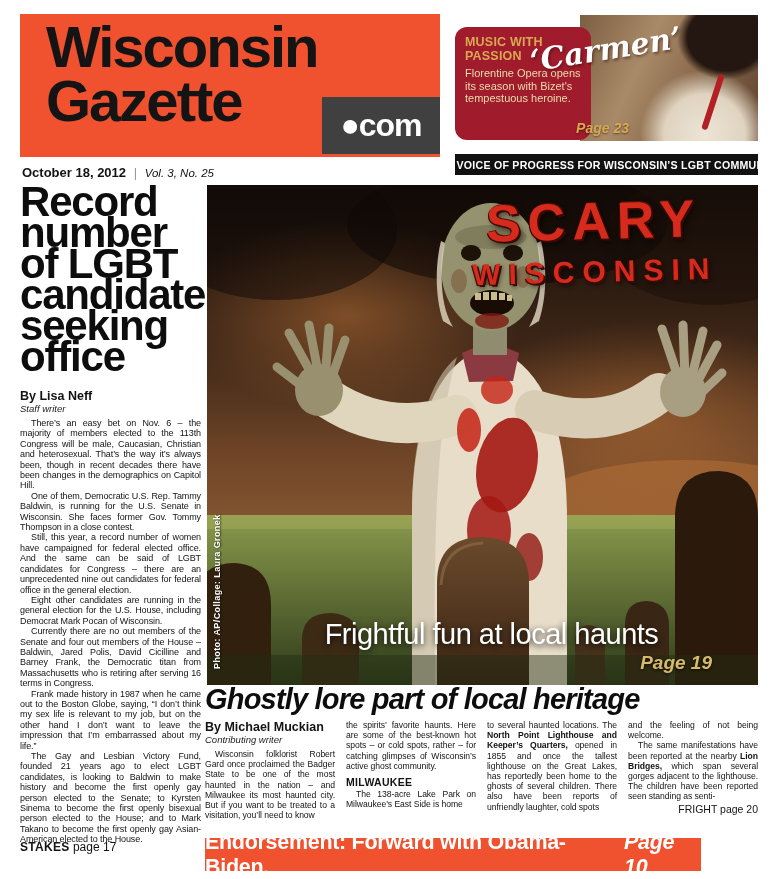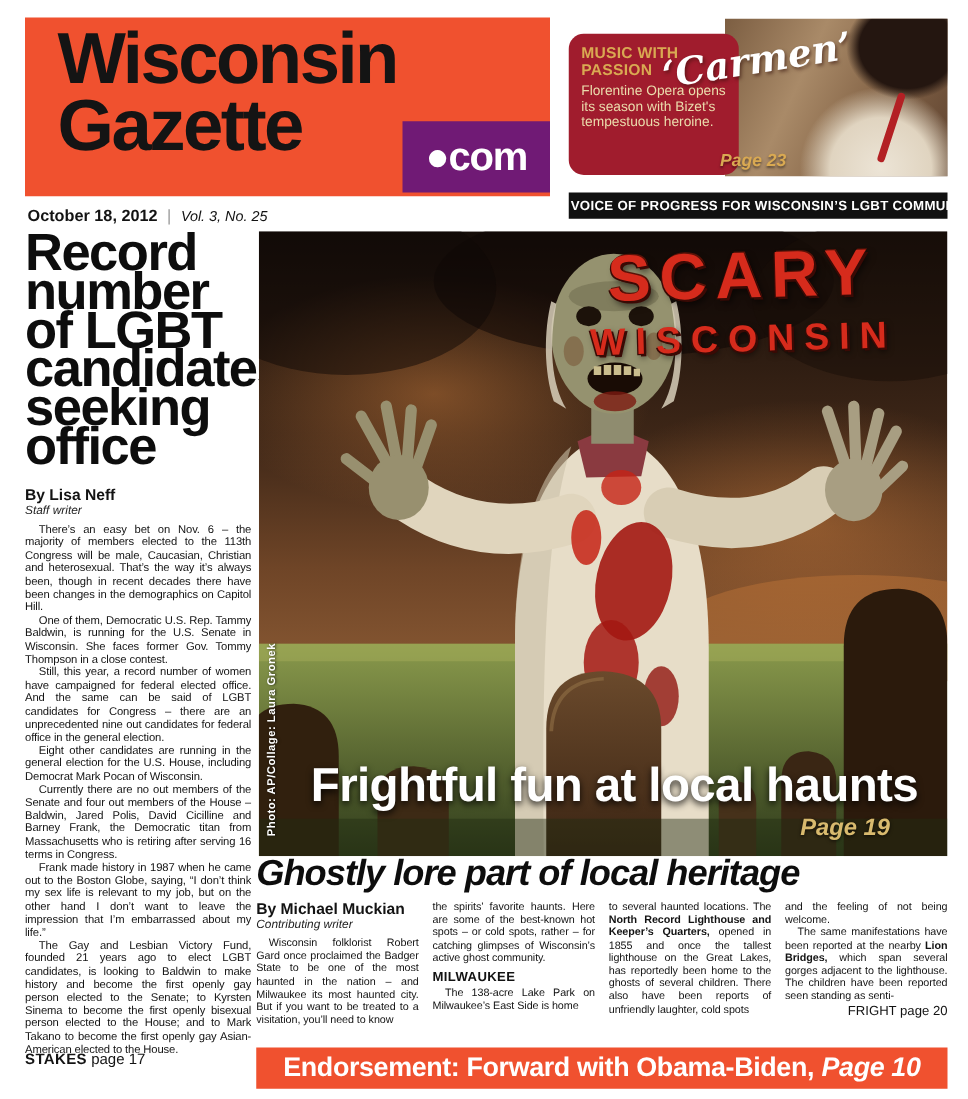--- a/index.html
+++ b/index.html
@@ -3,21 +3,21 @@
 <meta charset="utf-8">
 <style>
   html,body{margin:0;padding:0;background:#ffffff;}
   .page{position:relative;width:774px;height:879px;background:#fff;overflow:hidden;
         font-family:"Liberation Sans",sans-serif;color:#131313;}
 
   
   .masthead{position:absolute;left:20px;top:14px;width:420px;height:143px;background:#F0512F;}
   .mast-title{position:absolute;left:26px;top:6px;font-weight:900;font-size:58px;
               line-height:54px;letter-spacing:-2px;color:#141414;}
-  .dotcom{position:absolute;right:0;bottom:3px;width:118px;height:57px;background:#701a75;
+  .dotcom{position:absolute;right:0;bottom:3px;width:118px;height:57px;background:#404040;
           display:flex;align-items:center;justify-content:center;color:#fff;
           font-weight:900;font-size:32px;letter-spacing:-1px;}
 
   
   .promo{position:absolute;left:455px;top:15px;width:303px;height:146px;}
   .promo-photo{position:absolute;right:0;top:0;width:178px;height:126px;
     background:
       radial-gradient(ellipse 70px 60px at 82% 18%, #241610 0%, #241610 55%, rgba(36,22,16,0) 70%),
       radial-gradient(ellipse 90px 90px at 70% 95%, #ece4d6 0%, #e0d4c0 45%, rgba(224,212,192,0) 72%),
       linear-gradient(115deg,#7c5e42 0%, #a98a68 35%, #8a6a4c 60%, #5f4330 100%);}
@@ -58,39 +58,39 @@
   .feature svg{position:absolute;left:0;top:0;width:100%;height:100%;}
   .scary{position:absolute;top:8px;right:14px;width:300px;text-align:center;transform:rotate(-1.5deg);}
   .scary1{font-size:52px;font-weight:900;color:#D62B1C;letter-spacing:7px;line-height:56px;
     text-shadow:2px 2px 0 #3a0a05,-1px 1px 0 #3a0a05,1px -1px 0 #5a1208,3px 4px 6px rgba(0,0,0,.6);}
   .scary2{font-size:30px;font-weight:900;color:#D62B1C;letter-spacing:8px;line-height:34px;margin-top:6px;
     text-shadow:2px 2px 0 #3a0a05,-1px 1px 0 #3a0a05,2px 3px 5px rgba(0,0,0,.6);}
   .credit{position:absolute;left:5px;bottom:16px;height:195px;color:#fff;font-weight:700;font-size:9px;
     letter-spacing:.4px;writing-mode:vertical-rl;transform:rotate(180deg);
     text-shadow:0 1px 2px rgba(0,0,0,.8);display:flex;align-items:center;}
   .feat-caption{position:absolute;left:24px;right:6px;bottom:34px;text-align:center;color:#fff;
-    font-weight:700;font-size:38px;letter-spacing:-.5px;text-shadow:0 2px 6px rgba(0,0,0,.85);}
+    font-weight:400;font-size:29px;letter-spacing:-.5px;text-shadow:0 2px 6px rgba(0,0,0,.85);}
   .feat-page{position:absolute;right:46px;bottom:11px;color:#D8BA6E;font-weight:800;font-style:italic;
     font-size:19px;text-shadow:0 1px 3px rgba(0,0,0,.7);}
 
   
   .ghost-headline{position:absolute;left:205px;top:683px;width:556px;margin:0;
     font-size:29px;font-weight:800;letter-spacing:-.8px;color:#0d0d0d;font-style:italic;}
   .ghost-cols{position:absolute;left:205px;top:720px;width:553px;height:116px;overflow:hidden;
     display:flex;gap:11px;}
   .gcol{flex:1 1 0;min-width:0;}
   .gcol p{margin:0;font-size:8.6px;line-height:10.2px;letter-spacing:-.05px;text-align:justify;}
   .gcol p.indent{text-indent:10px;}
   .gcol .subhead{font-weight:900;font-size:10.5px;letter-spacing:.3px;margin:5px 0 1px 0;}
   .gcol b{font-weight:800;}
   .ghost-jump{text-align:right;font-size:10.5px;margin-top:1px;}
   .ghost-jump b{font-weight:400;}
 
   
-  .banner{position:absolute;left:205px;top:838px;width:553px;height:33px;background:#F0512F;
+  .banner{position:absolute;left:205px;top:838px;width:496px;height:33px;background:#F0512F;
     display:flex;align-items:center;justify-content:center;gap:6px;color:#fff;
     font-weight:800;font-size:21.5px;letter-spacing:-.3px;}
   .banner i{font-style:italic;}
 </style>
 </head>
 <body>
 
 <div class="page">
 
   <header class="masthead">
@@ -243,21 +243,21 @@
       <div class="byline">By Michael Muckian</div>
       <div class="byline-role">Contributing writer</div>
       <p class="indent">Wisconsin folklorist Robert Gard once proclaimed the Badger State to be one of the most haunted in the nation – and Milwaukee its most haunted city. But if you want to be treated to a visitation, you’ll need to know</p>
     </div>
     <div class="gcol">
       <p>the spirits’ favorite haunts. Here are some of the best-known hot spots – or cold spots, rather – for catching glimpses of Wisconsin’s active ghost community.</p>
       <div class="subhead">MILWAUKEE</div>
       <p class="indent">The 138-acre Lake Park on Milwaukee’s East Side is home</p>
     </div>
     <div class="gcol">
-      <p><span>to several haunted locations. The </span><b>North Record Lighthouse and Keeper’s Quarters,</b><span> opened in 1855 and once the tallest lighthouse on the Great Lakes, has reportedly been home to the ghosts of several children. There also have been reports of unfriendly laughter, cold spots</span></p>
+      <p><span>to several haunted locations. The </span><b>North Point Lighthouse and Keeper’s Quarters,</b><span> opened in 1855 and once the tallest lighthouse on the Great Lakes, has reportedly been home to the ghosts of several children. There also have been reports of unfriendly laughter, cold spots</span></p>
     </div>
     <div class="gcol">
       <p>and the feeling of not being welcome.</p>
       <p class="indent"><span>The same manifestations have been reported at the nearby </span><b>Lion Bridges,</b><span> which span several gorges adjacent to the lighthouse. The children have been reported seen standing as senti-</span></p>
       <div class="ghost-jump">
         <b>FRIGHT</b><span> page 20</span>
       </div>
     </div>
   </section>
 

